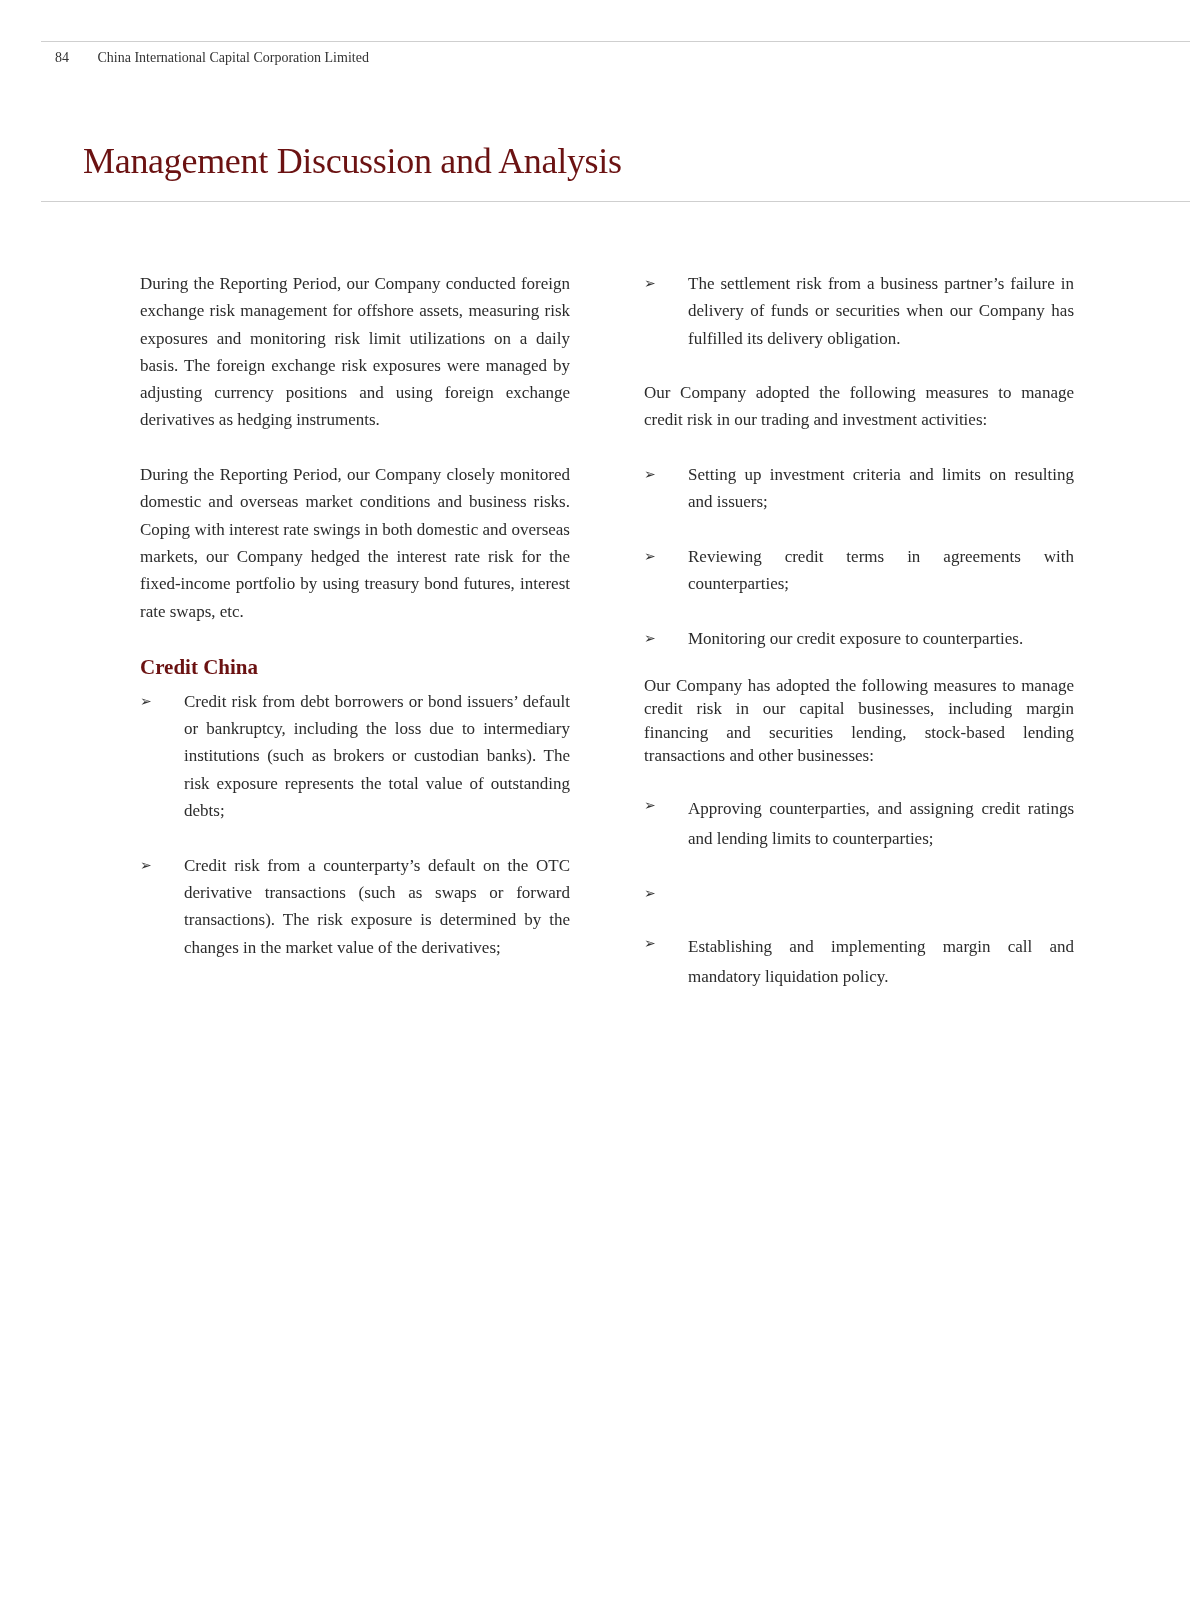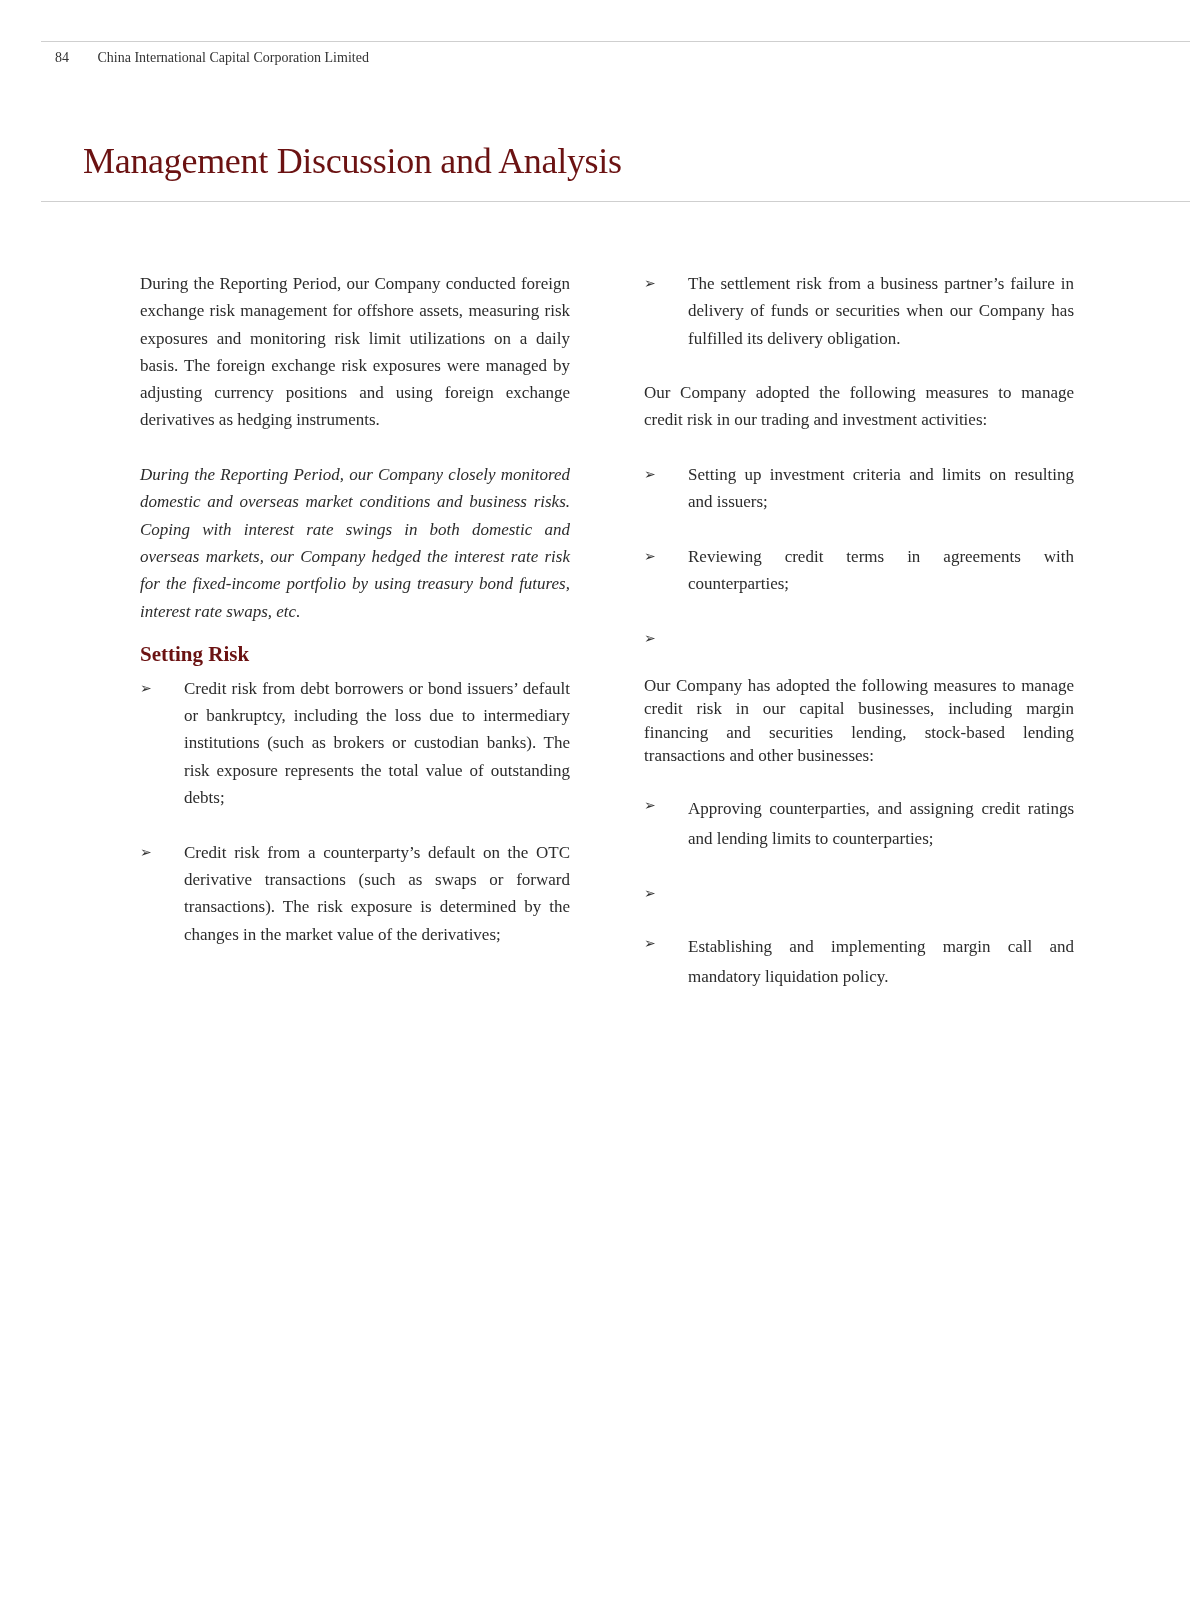--- a/index.html
+++ b/index.html
@@ -101,23 +101,23 @@
   <span class="page-num">84</span>
   <span>China International Capital Corporation Limited</span>
 </div>
 
 <h1 class="page-title">Management Discussion and Analysis</h1>
 
 <div class="rule rule-title"></div>
 
 <div class="column col-left">
   <p class="para">During the Reporting Period, our Company conducted foreign exchange risk management for offshore assets, measuring risk exposures and monitoring risk limit utilizations on a daily basis. The foreign exchange risk exposures were managed by adjusting currency positions and using foreign exchange derivatives as hedging instruments.</p>
-  <p class="para" style="margin-bottom:14px;font-style:italic;">During the Reporting Period, our Company closely monitored domestic and overseas market conditions and business risks. Coping with interest rate swings in both domestic and overseas markets, our Company hedged the interest rate risk for the fixed-income portfolio by using treasury bond futures, interest rate swaps, etc.</p>
+  <p class="para" style="margin-bottom:27px;">During the Reporting Period, our Company closely monitored domestic and overseas market conditions and business risks. Coping with interest rate swings in both domestic and overseas markets, our Company hedged the interest rate risk for the fixed-income portfolio by using treasury bond futures, interest rate swaps, etc.</p>
 
-  <h2 class="section-heading">Setting Risk</h2>
+  <h2 class="section-heading">Credit China</h2>
 
 
   <div class="bullet">
     <span class="arrow">➢</span>
     <span class="btext">Credit risk from debt borrowers or bond issuers’ default or bankruptcy, including the loss due to intermediary institutions (such as brokers or custodian banks). The risk exposure represents the total value of outstanding debts;</span>
   </div>
   <div class="bullet">
     <span class="arrow">➢</span>
     <span class="btext">Credit risk from a counterparty’s default on the OTC derivative transactions (such as swaps or forward transactions). The risk exposure is determined by the changes in the market value of the derivatives;</span>
   </div>
@@ -134,20 +134,21 @@
   <div class="bullet">
     <span class="arrow">➢</span>
     <span class="btext">Setting up investment criteria and limits on resulting and issuers;</span>
   </div>
   <div class="bullet">
     <span class="arrow">➢</span>
     <span class="btext">Reviewing credit terms in agreements with counterparties;</span>
   </div>
   <div class="bullet" style="margin-bottom:22px;">
     <span class="arrow">➢</span>
+    <span class="btext">Monitoring our credit exposure to counterparties.</span>
   </div>
 
   <p class="para tight">Our Company has adopted the following measures to manage credit risk in our capital businesses, including margin financing and securities lending, stock-based lending transactions and other businesses:</p>
 
   <div class="bullet tight">
     <span class="arrow">➢</span>
     <span class="btext">Approving counterparties, and assigning credit ratings and lending limits to counterparties;</span>
   </div>
   <div class="bullet tight">
     <span class="arrow">➢</span>

